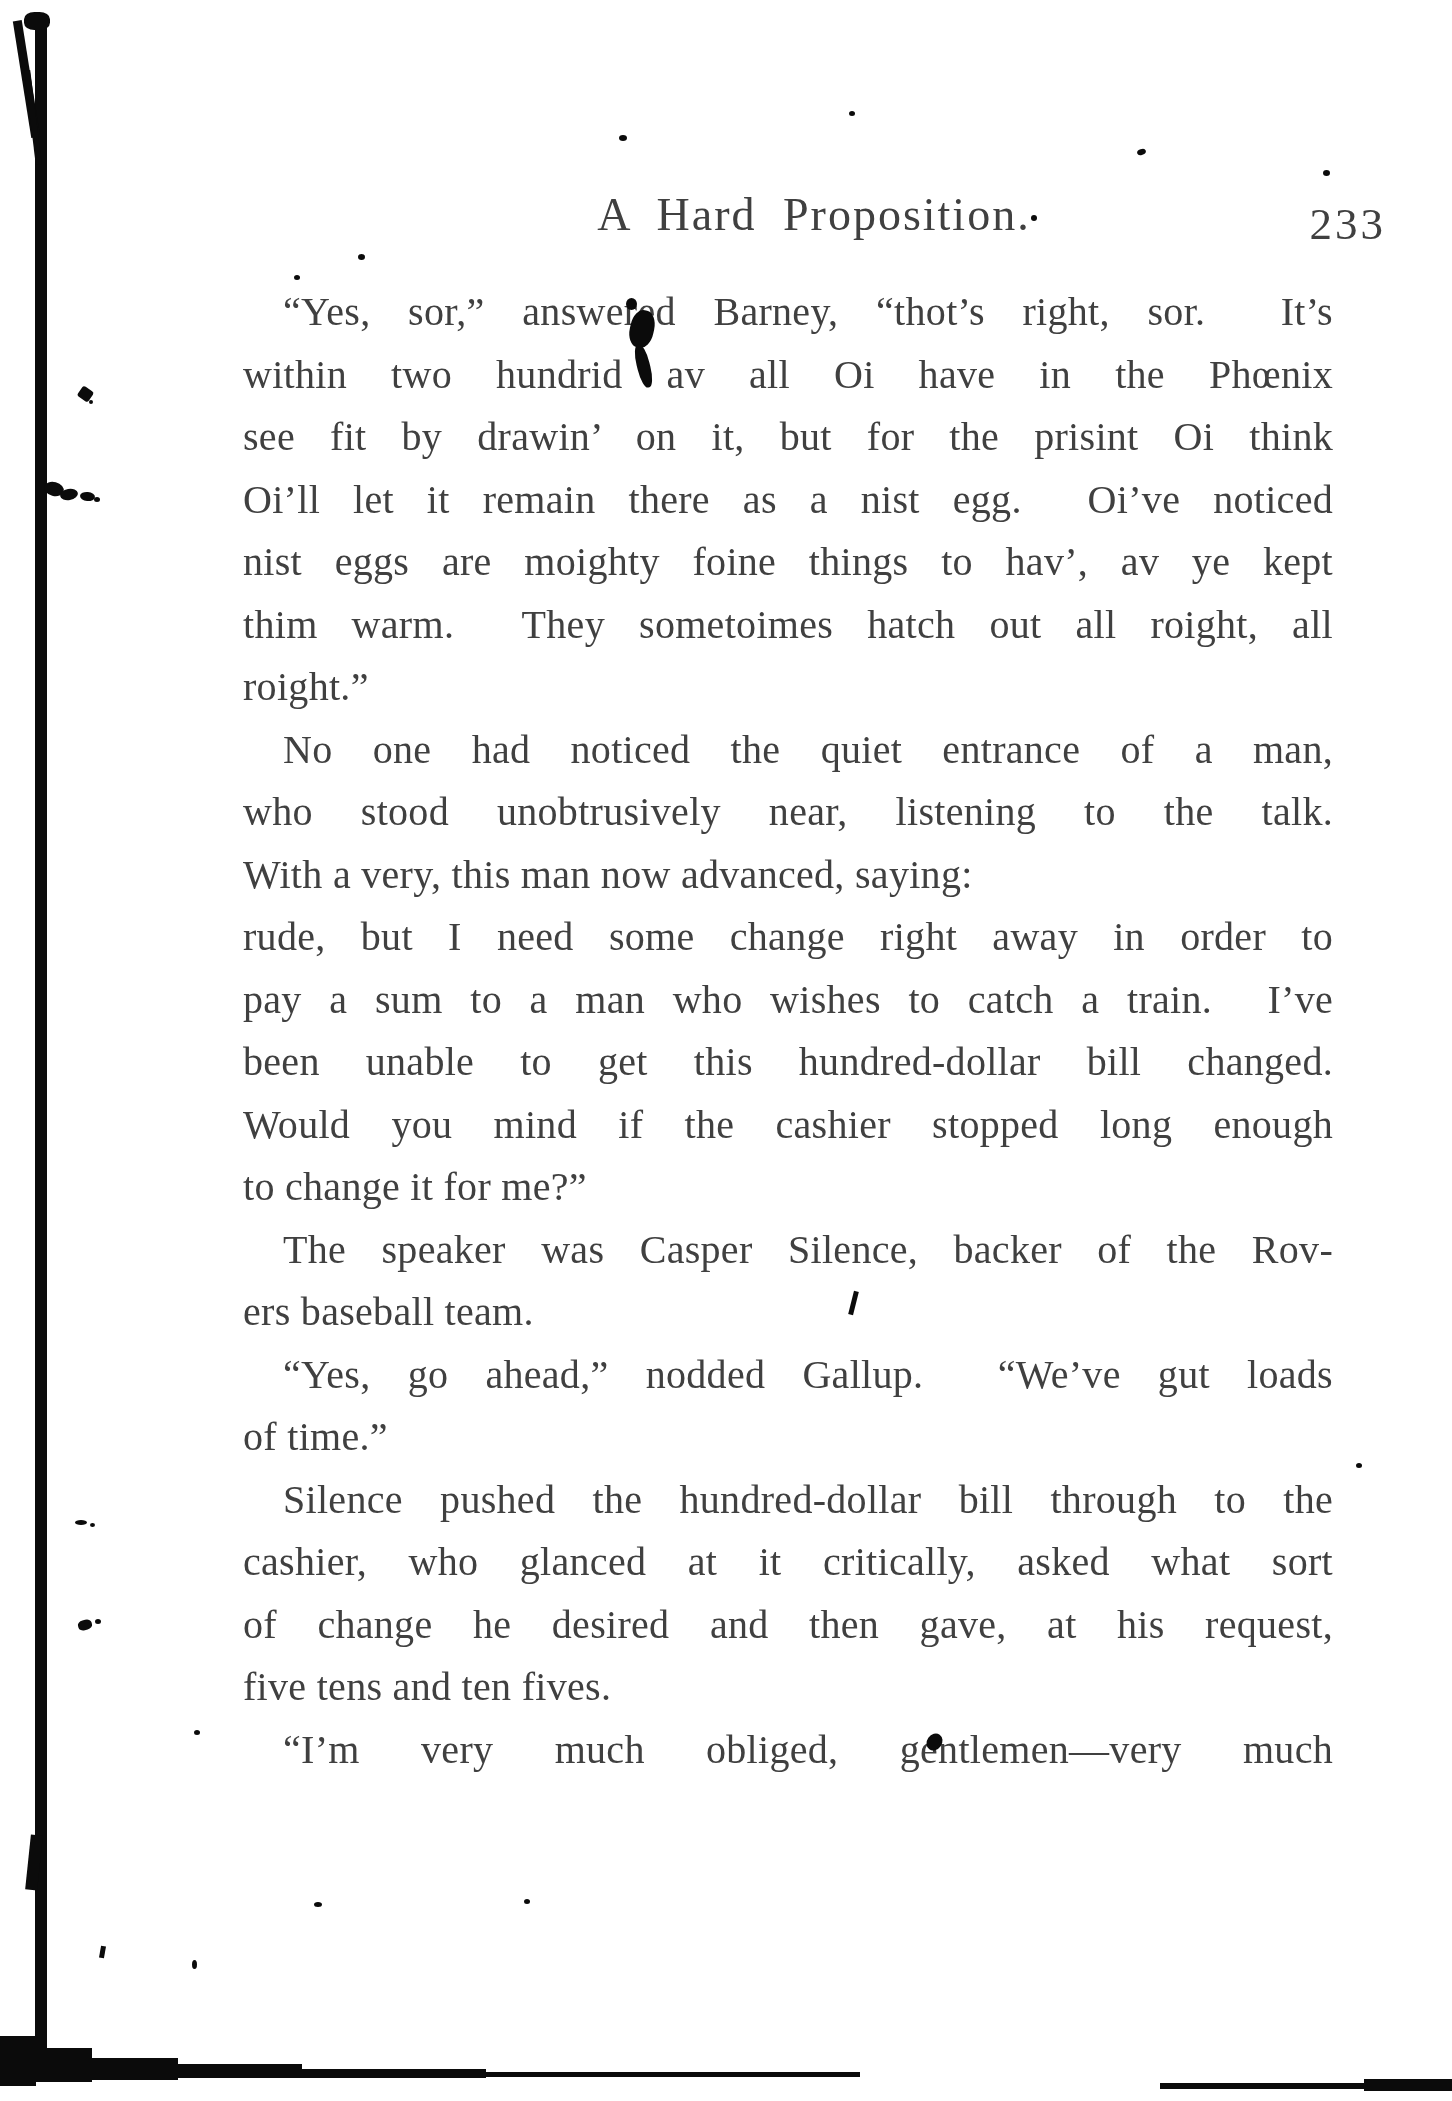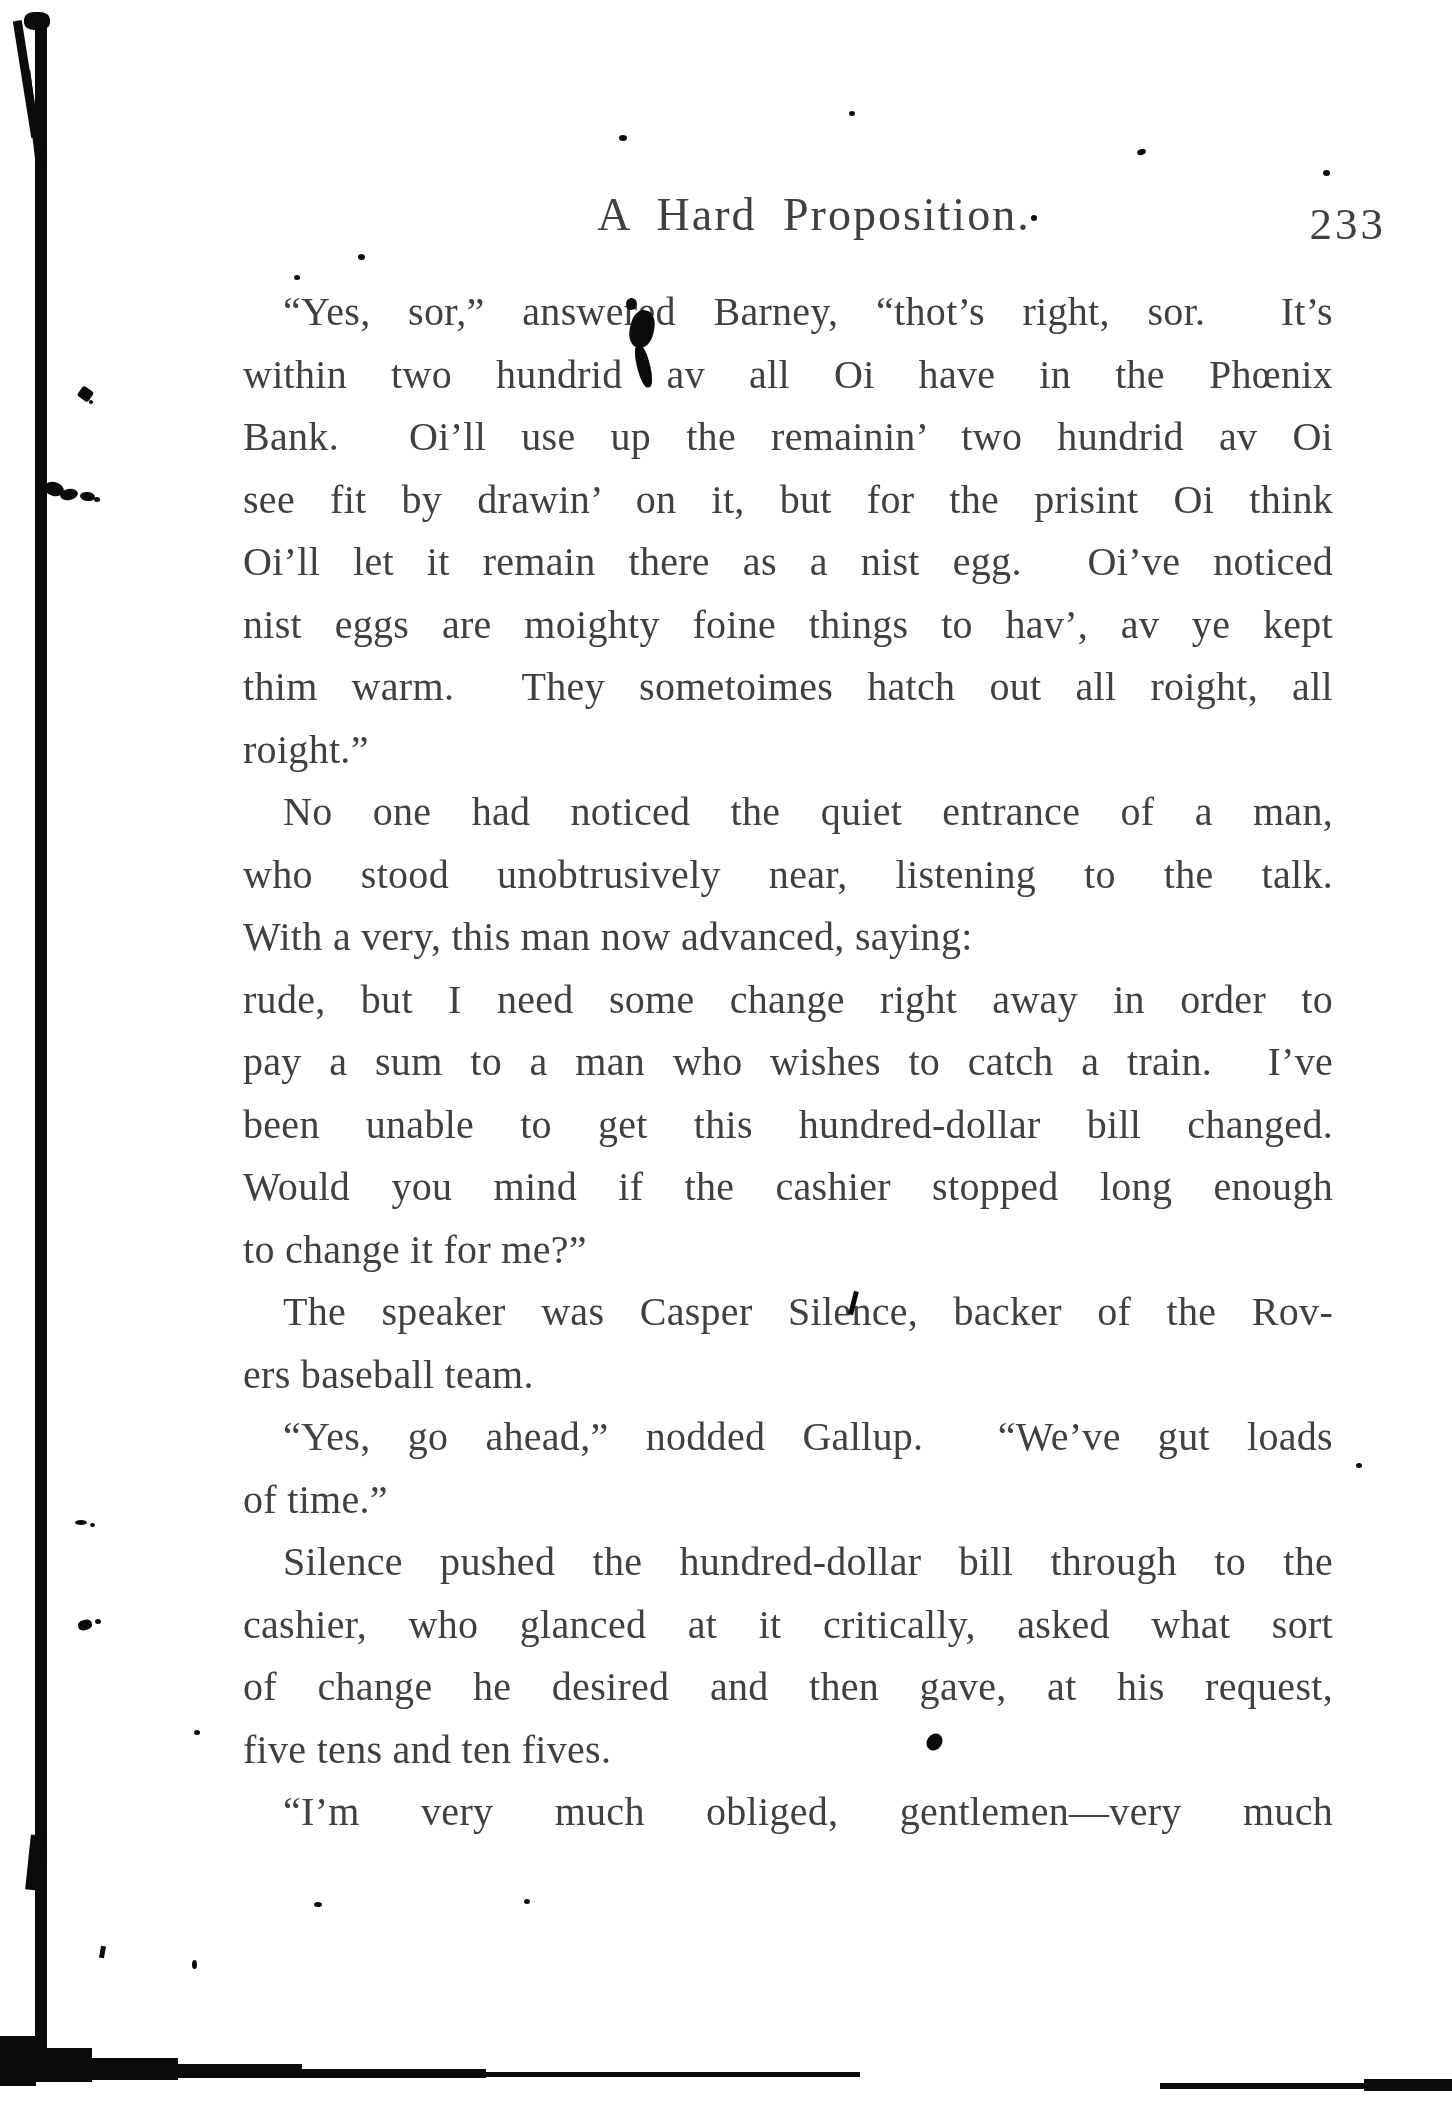--- a/index.html
+++ b/index.html
@@ -64,21 +64,20 @@
 </head>
 <body>
 
 <div class="page">
   <div class="page-title">A Hard Proposition.</div>
   <div class="page-number">233</div>
   <div class="body-text">
       <div class="paragraph">
         <div class="line indent">“Yes, sor,” answered Barney, “thot’s right, sor.&nbsp; It’s</div>
         <div class="line">within two hundrid av all Oi have in the Phœnix</div>
-        <div class="line">Bank.&nbsp; Oi’ll use up the remainin’ two hundrid av Oi</div>
         <div class="line">see fit by drawin’ on it, but for the prisint Oi think</div>
         <div class="line">Oi’ll let it remain there as a nist egg.&nbsp; Oi’ve noticed</div>
         <div class="line">nist eggs are moighty foine things to hav’, av ye kept</div>
         <div class="line">thim warm.&nbsp; They sometoimes hatch out all roight, all</div>
         <div class="line ragged">roight.”</div>
       </div>
       <div class="paragraph">
         <div class="line indent">No one had noticed the quiet entrance of a man,</div>
         <div class="line">who stood unobtrusively near, listening to the talk.</div>
         <div class="line ragged">With a very, this man now advanced, saying:</div>

